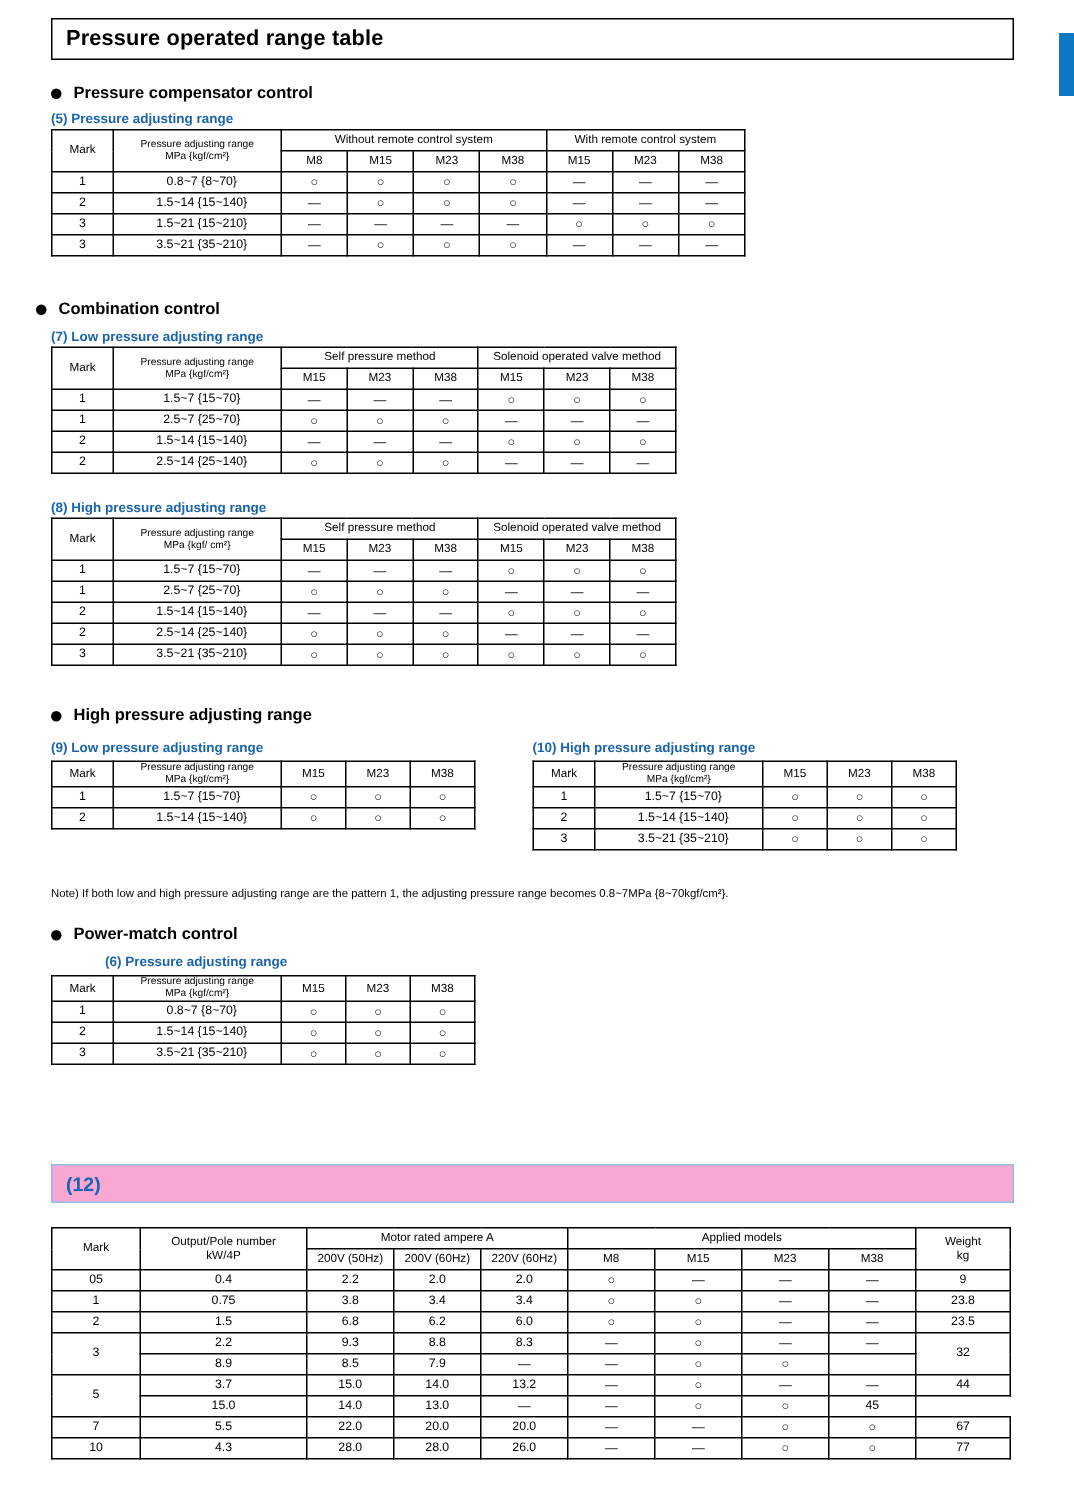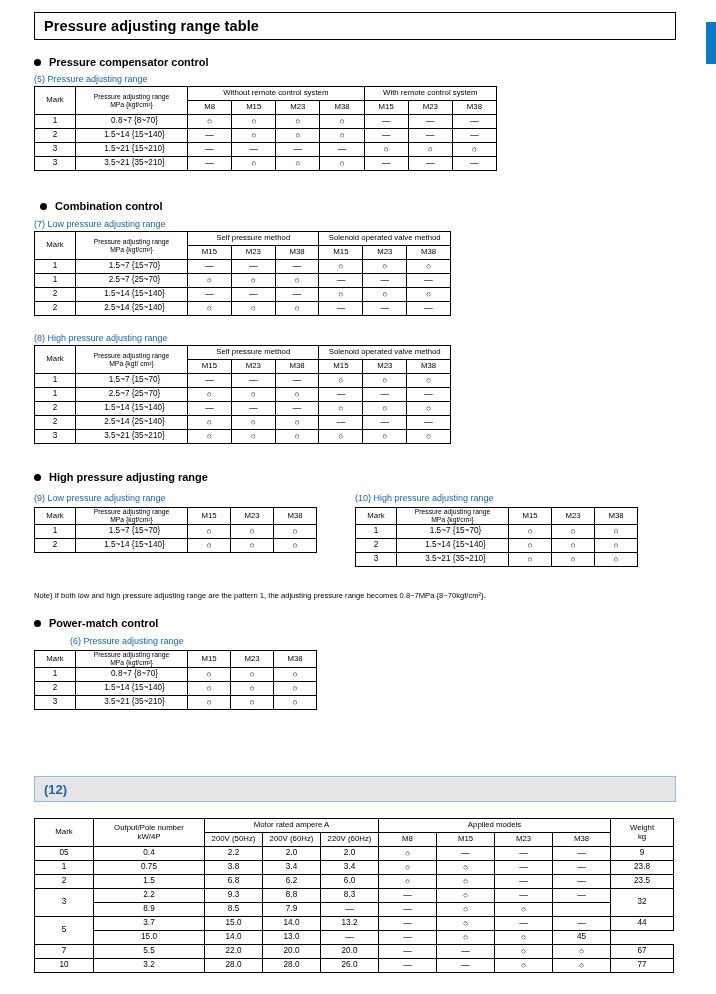--- a/index.html
+++ b/index.html
@@ -25,21 +25,21 @@
   }
 
   
   .bullet-head{
     position:absolute;display:flex;align-items:center;font-weight:bold;font-size:11px;
   }
   .bullet-head .dot{
     width:7px;height:7px;border-radius:50%;background:#000;margin-right:8px;
   }
   .sub-head{
-    position:absolute;font-weight:normal;font-size:9px;color:#1a63ad;
+    position:absolute;font-weight:bold;font-size:9px;color:#1a63ad;
   }
   .sub-head .num{color:#1a63ad;}
 
   
   table{border-collapse:collapse;position:absolute;table-layout:fixed;}
   table td,table th{
     border:0.8px solid #000;
     text-align:center;
     vertical-align:middle;
     font-size:8.2px;
@@ -55,32 +55,32 @@
   .left{text-align:center;padding-left:6px;}
   .circ{font-size:8.5px;}
 
   .note{
     position:absolute;font-size:7.6px;
   }
 
   
   .sec12-box{
     position:absolute;left:34px;top:776px;width:640px;height:24px;
-    border:1px solid #8fbfe0;background:#e5e5e5;display:flex;align-items:center;
+    border:1px solid #8fbfe0;background:#f9a8d4;display:flex;align-items:center;
   }
   .sec12-box .n{font-size:13px;font-weight:bold;color:#1a63ad;padding-left:9px;}
   .sec12-box .t{font-size:13px;font-weight:bold;color:#000;padding-left:4px;}
 </style>
 </head>
 <body>
 
 <div class="page">
 
   <div class="title-box">
-    <span class="t">Pressure adjusting range table</span>
+    <span class="t">Pressure operated range table</span>
   </div>
   <div class="side-mark"></div>
 
   <div class="bullet-head" style="left:34px;top:56px;justify-content:flex-end;">
     <span class="dot"></span>
     <span>Pressure compensator control</span>
   </div>
   <div class="sub-head" style="left:34px;top:74px;">
     <span class="num">(5)</span>
     <span>Pressure adjusting range</span>
@@ -146,21 +146,21 @@
           <td class="circ">○</td>
           <td class="circ">○</td>
           <td class="circ">○</td>
           <td class="circ">—</td>
           <td class="circ">—</td>
           <td class="circ">—</td>
         </tr>
       </tbody>
     </table>
 
-  <div class="bullet-head" style="left:40px;top:200px;">
+  <div class="bullet-head" style="left:24px;top:200px;">
     <span class="dot"></span>
     <span>Combination control</span>
   </div>
   <div class="sub-head" style="left:34px;top:219px;">
     <span class="num">(7)</span>
     <span>Low pressure adjusting range</span>
   </div>
   <table id="tbl-comb-low" style="left:34px;top:231px;width:417px;">
       <tbody>
         <tr>
@@ -534,21 +534,21 @@
           <td>20.0</td>
           <td>20.0</td>
           <td class="circ">—</td>
           <td class="circ">—</td>
           <td class="circ">○</td>
           <td class="circ">○</td>
           <td rowspan="1">67</td>
         </tr>
         <tr>
           <td rowspan="1" class="mark-cell">10</td>
-          <td>3.2</td>
+          <td>4.3</td>
           <td>28.0</td>
           <td>28.0</td>
           <td>26.0</td>
           <td class="circ">—</td>
           <td class="circ">—</td>
           <td class="circ">○</td>
           <td class="circ">○</td>
           <td rowspan="1">77</td>
         </tr>
       </tbody>

